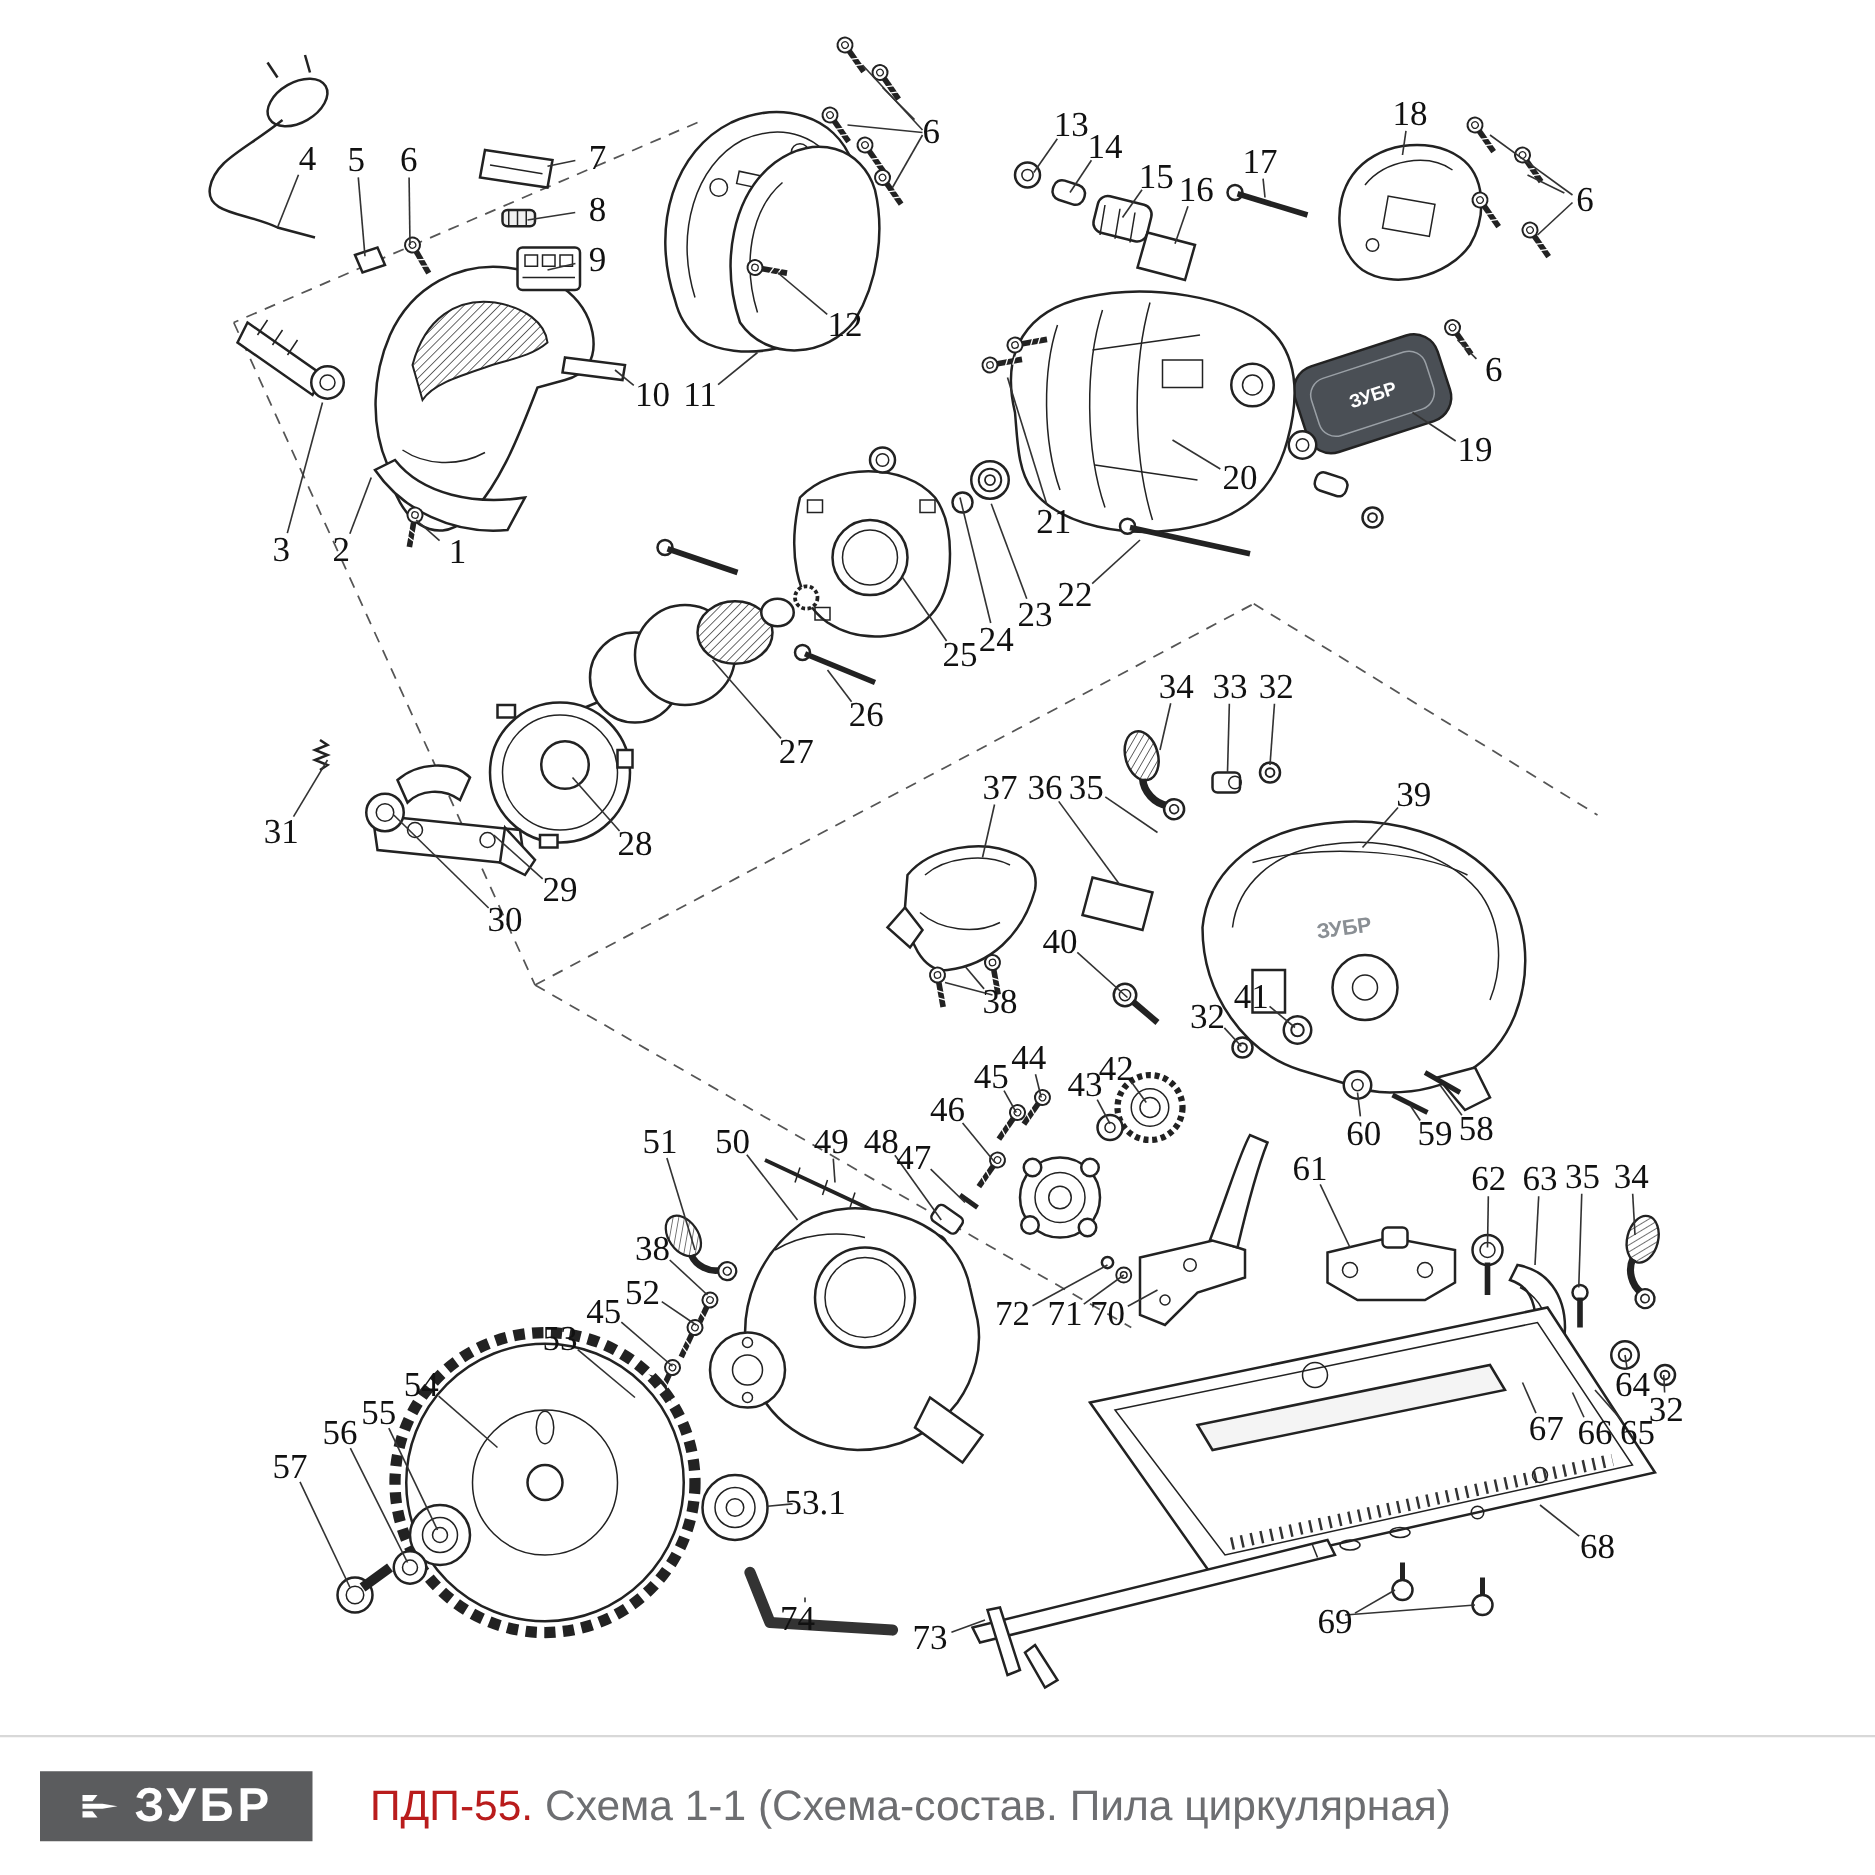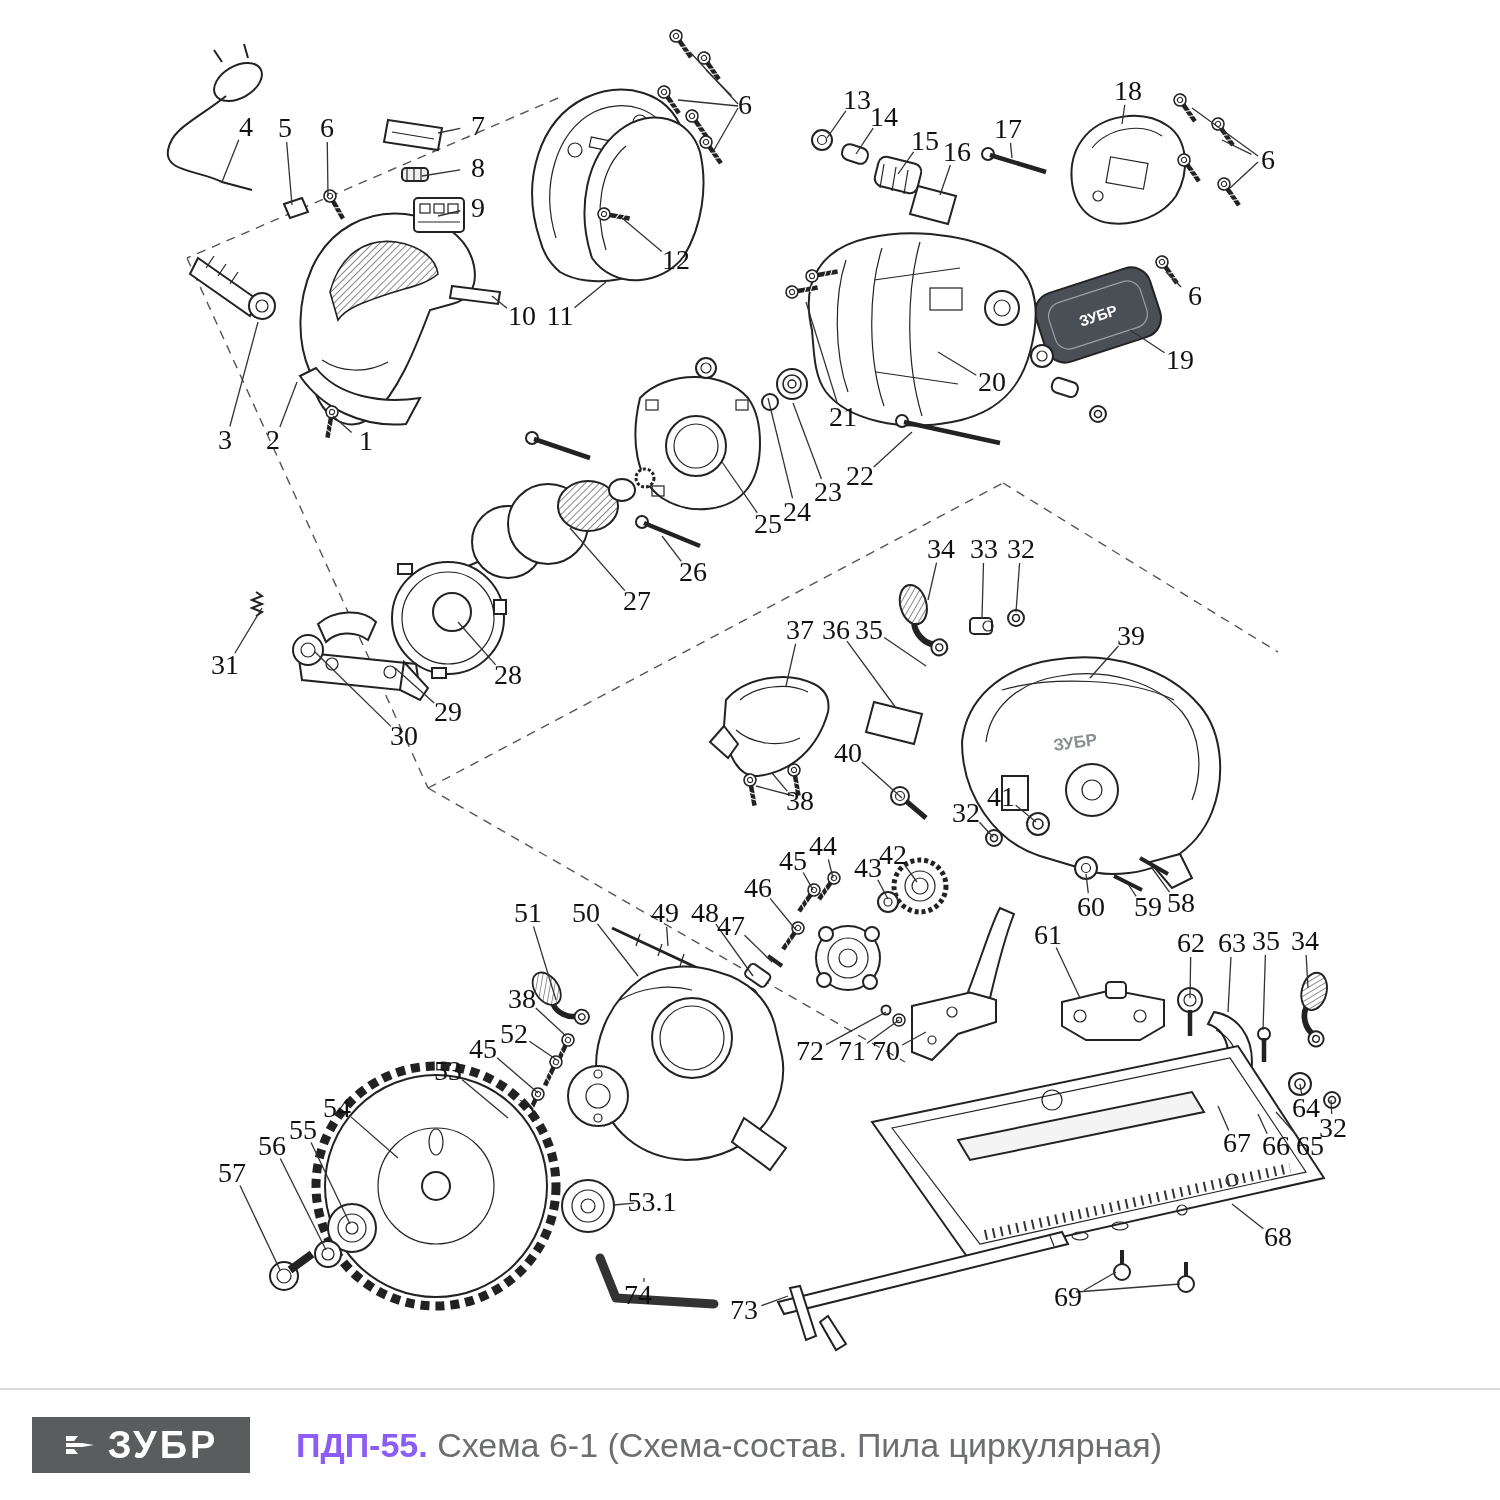--- a/index.html
+++ b/index.html
@@ -14,21 +14,21 @@
   .leader{stroke:#333;stroke-width:1.3;}
   .plabel{font-family:"Liberation Serif","DejaVu Serif",serif;font-size:28px;fill:#111;}
   #footer-rule{position:absolute;left:0;top:1388px;width:1500px;height:2px;background:#d8d8d8;}
   #footer{position:absolute;left:0;top:1390px;width:1500px;height:110px;background:#fff;
           display:flex;align-items:center;}
   #logo-box{margin-left:32px;width:218px;height:56px;background:#5b5c5e;display:flex;
             align-items:center;justify-content:center;gap:10px;}
   #logo-text{color:#fff;font-weight:bold;font-size:38px;letter-spacing:3px;
              font-family:"Liberation Sans",sans-serif;}
   #footer-title{margin-left:46px;font-size:34px;color:#6d6e71;}
-  #footer-title .model{color:#8b5cf6;font-weight:bold;}
+  #footer-title .model{color:#b91c1c;font-weight:normal;}
 </style>
 </head>
 <body>
 
 <div id="page">
 
 <svg id="diagram" width="1500" height="1388" viewBox="0 0 1500 1388" xmlns="http://www.w3.org/2000/svg">
   <defs>
     <pattern id="hatch" width="5" height="5" patternTransform="rotate(45)" patternUnits="userSpaceOnUse">
       <rect width="5" height="5" fill="#fff"></rect>
@@ -583,17 +583,17 @@
   <div id="logo-box">
     <svg width="34" height="30" viewBox="0 0 34 30">
       <path d="M2,6 L14,6 L10,11 L2,11 Z" fill="#fff"></path>
       <path d="M2,13 L18,13 L30,15 L18,17 L2,17 Z" fill="#fff"></path>
       <path d="M2,19 L14,19 L10,24 L2,24 Z" fill="#fff" transform="scale(1,-1) translate(0,-43)"></path>
     </svg>
     <span id="logo-text">ЗУБР</span>
   </div>
   <div id="footer-title">
     <span class="model">ПДП-55.</span>
-    <span>Схема 6-1 (Схема-состав. Пила циркулярная)</span>
+    <span>Схема 1-1 (Схема-состав. Пила циркулярная)</span>
   </div>
 </div>
 
 </div>
 
 </body></html>

